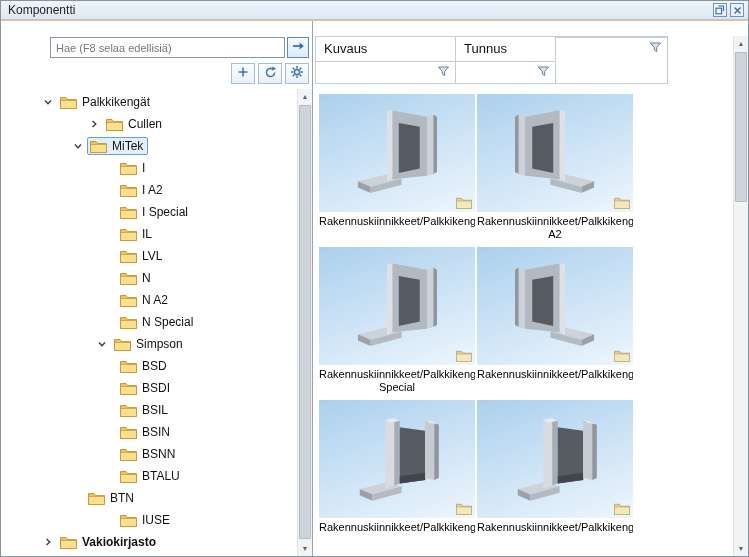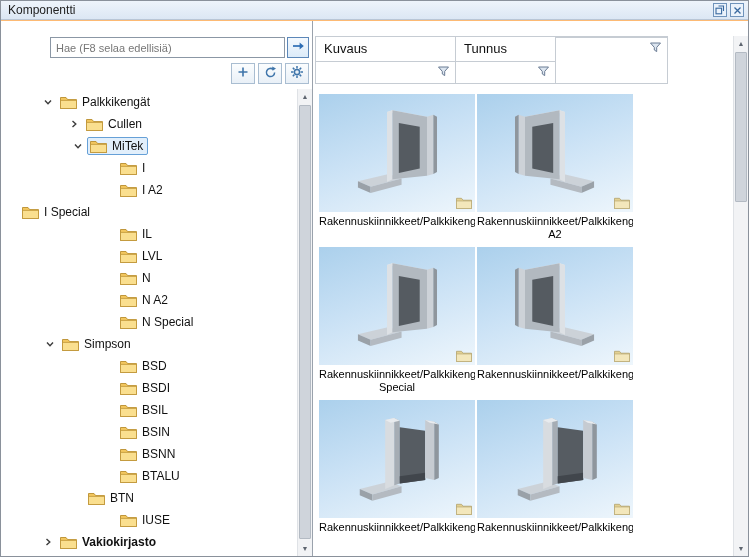--- a/index.html
+++ b/index.html
@@ -155,21 +155,21 @@
           <span class="row-inner">
             <span class="folder">
               <svg width="17" height="13" viewBox="0 0 17 13">
                 <path d="M0.5 1.5 h5.5 l1.7 2.1 h8.8 v8.9 H0.5 z" fill="#f3c75f" stroke="#b98e2f" stroke-width="0.9"></path>
                 <path d="M0.5 4.4 h16 v8.1 H0.5 z" fill="#fadf8f" stroke="#b98e2f" stroke-width="0.7"></path>
               </svg>
             </span>
             <span class="tlabel">Palkkikengät</span>
           </span>
         </div>
-        <div class="tree-row" style="padding-left: 64px;">
+        <div class="tree-row" style="padding-left: 84px;">
           <span class="tw">
             <svg width="10" height="10" viewBox="0 0 10 10">
               <polyline points="3.5,2 6.8,5 3.5,8" fill="none" stroke="#3c3c3c" stroke-width="1.4"></polyline>
             </svg>
           </span>
           <span class="row-inner">
             <span class="folder">
               <svg width="17" height="13" viewBox="0 0 17 13">
                 <path d="M0.5 1.5 h5.5 l1.7 2.1 h8.8 v8.9 H0.5 z" fill="#f3c75f" stroke="#b98e2f" stroke-width="0.9"></path>
                 <path d="M0.5 4.4 h16 v8.1 H0.5 z" fill="#fadf8f" stroke="#b98e2f" stroke-width="0.7"></path>
@@ -211,21 +211,21 @@
           <span class="row-inner">
             <span class="folder">
               <svg width="17" height="13" viewBox="0 0 17 13">
                 <path d="M0.5 1.5 h5.5 l1.7 2.1 h8.8 v8.9 H0.5 z" fill="#f3c75f" stroke="#b98e2f" stroke-width="0.9"></path>
                 <path d="M0.5 4.4 h16 v8.1 H0.5 z" fill="#fadf8f" stroke="#b98e2f" stroke-width="0.7"></path>
               </svg>
             </span>
             <span class="tlabel">I A2</span>
           </span>
         </div>
-        <div class="tree-row" style="">
+        <div class="tree-row" style="padding-left: 98px;">
           <span class="tw"></span>
           <span class="row-inner">
             <span class="folder">
               <svg width="17" height="13" viewBox="0 0 17 13">
                 <path d="M0.5 1.5 h5.5 l1.7 2.1 h8.8 v8.9 H0.5 z" fill="#f3c75f" stroke="#b98e2f" stroke-width="0.9"></path>
                 <path d="M0.5 4.4 h16 v8.1 H0.5 z" fill="#fadf8f" stroke="#b98e2f" stroke-width="0.7"></path>
               </svg>
             </span>
             <span class="tlabel">I Special</span>
           </span>
@@ -283,21 +283,21 @@
           <span class="row-inner">
             <span class="folder">
               <svg width="17" height="13" viewBox="0 0 17 13">
                 <path d="M0.5 1.5 h5.5 l1.7 2.1 h8.8 v8.9 H0.5 z" fill="#f3c75f" stroke="#b98e2f" stroke-width="0.9"></path>
                 <path d="M0.5 4.4 h16 v8.1 H0.5 z" fill="#fadf8f" stroke="#b98e2f" stroke-width="0.7"></path>
               </svg>
             </span>
             <span class="tlabel">N Special</span>
           </span>
         </div>
-        <div class="tree-row" style="padding-left: 40px;">
+        <div class="tree-row" style="padding-left: 92px;">
           <span class="tw">
             <svg width="10" height="10" viewBox="0 0 10 10">
               <polyline points="2,3.5 5,6.8 8,3.5" fill="none" stroke="#3c3c3c" stroke-width="1.4"></polyline>
             </svg>
           </span>
           <span class="row-inner">
             <span class="folder">
               <svg width="17" height="13" viewBox="0 0 17 13">
                 <path d="M0.5 1.5 h5.5 l1.7 2.1 h8.8 v8.9 H0.5 z" fill="#f3c75f" stroke="#b98e2f" stroke-width="0.9"></path>
                 <path d="M0.5 4.4 h16 v8.1 H0.5 z" fill="#fadf8f" stroke="#b98e2f" stroke-width="0.7"></path>

